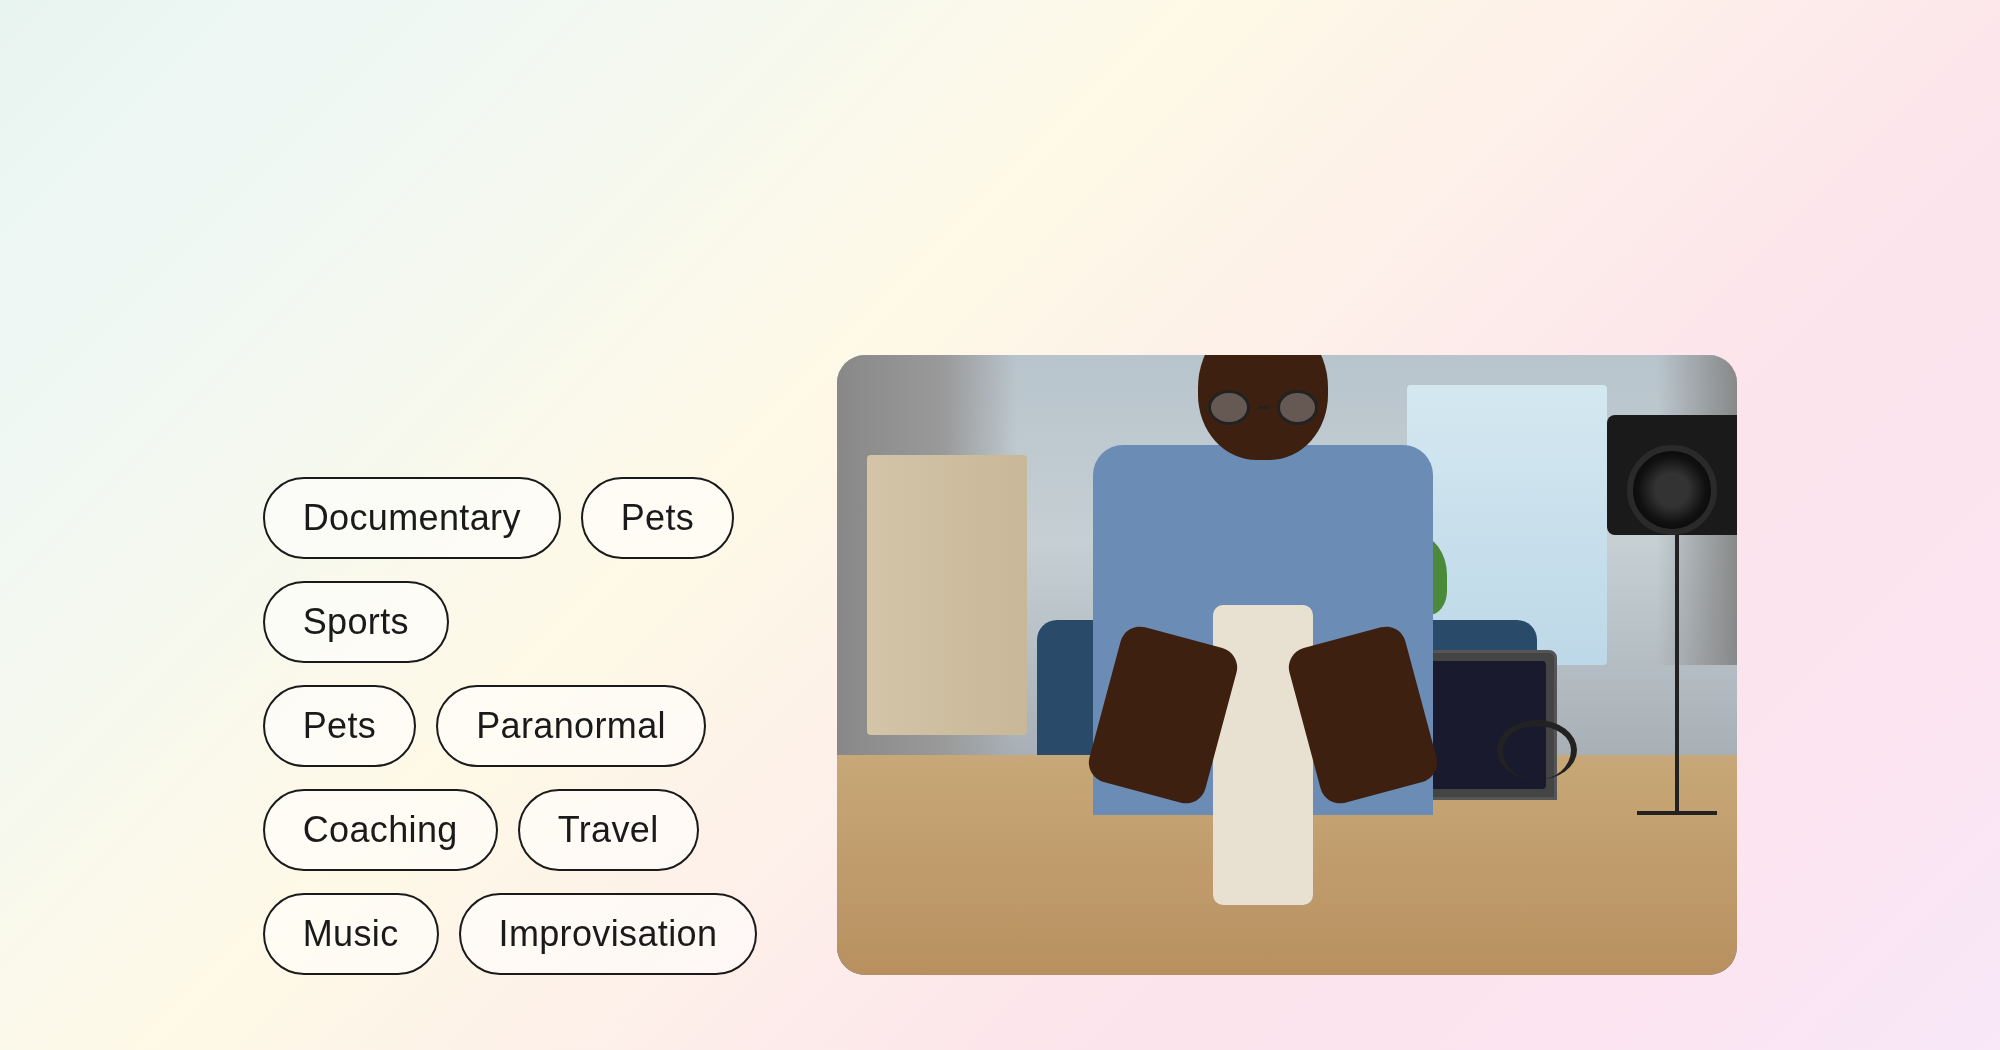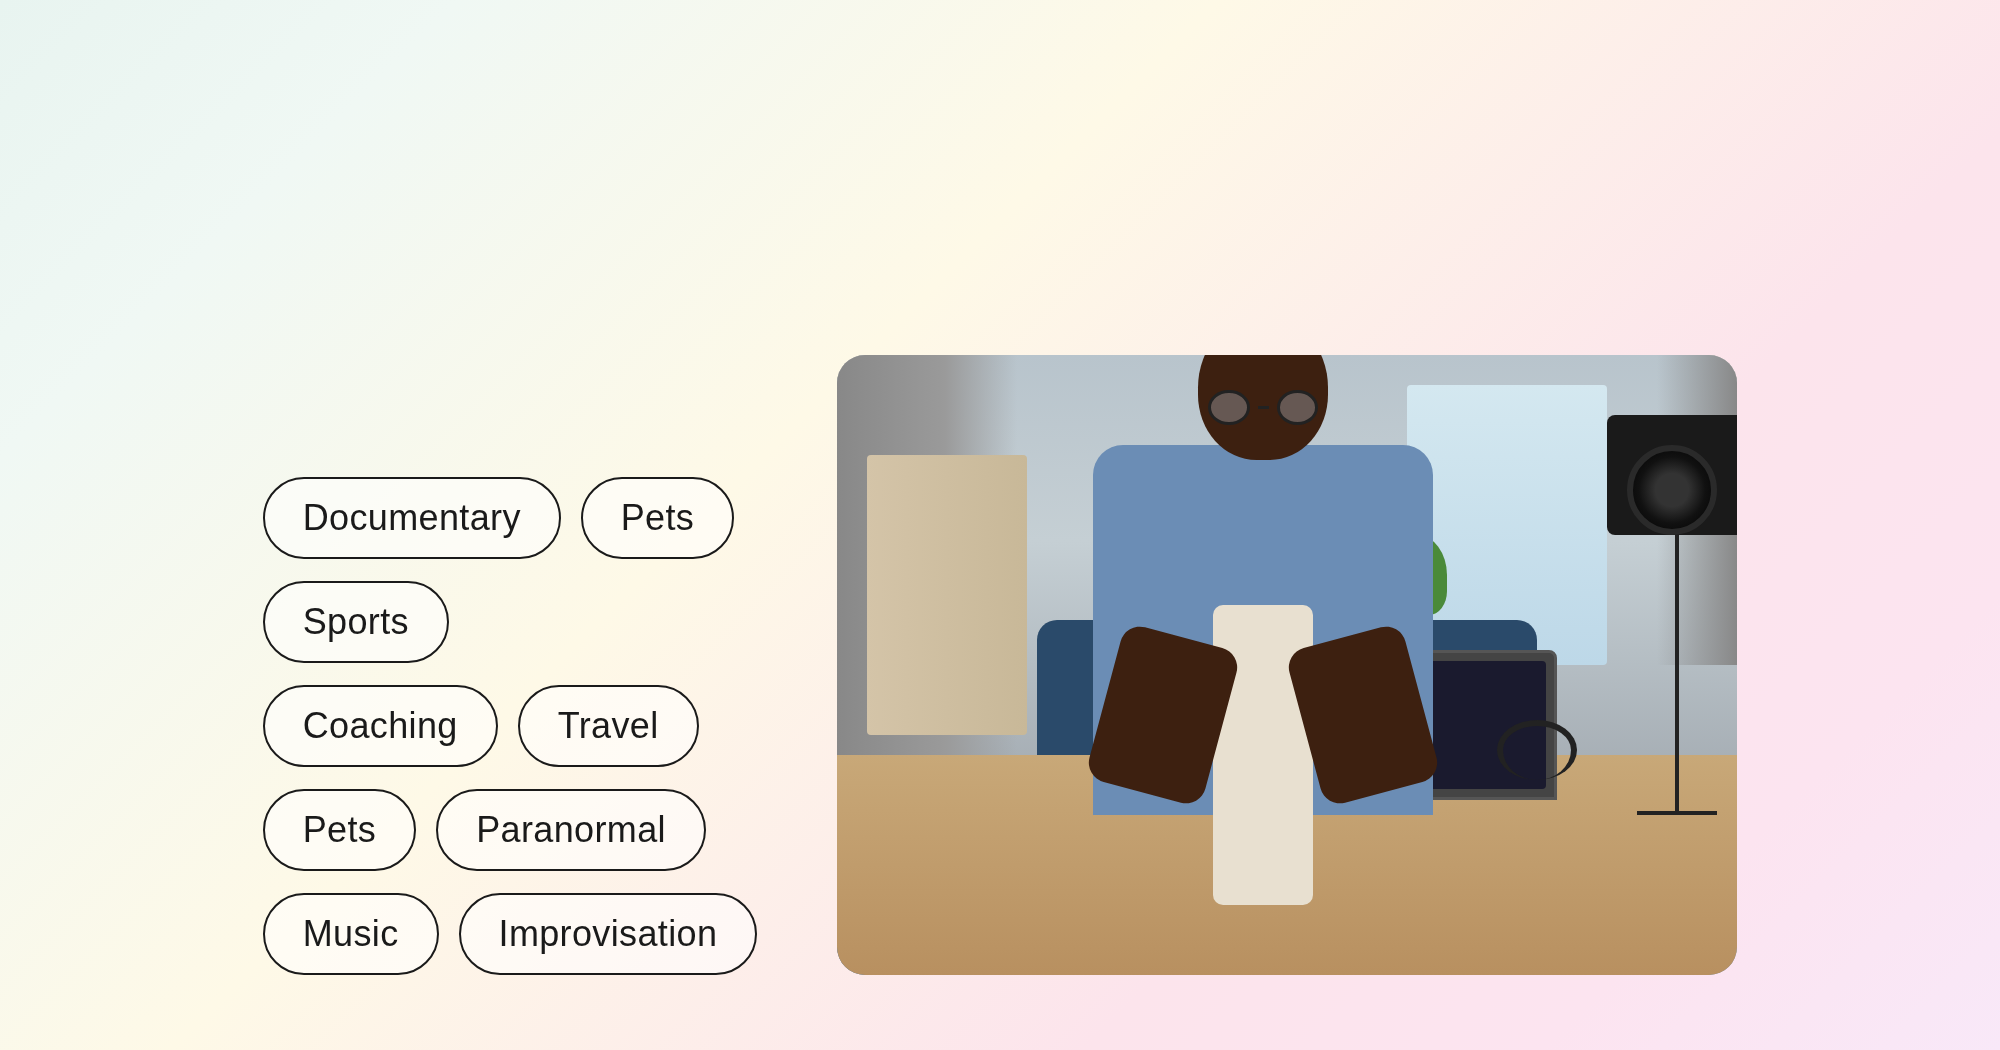--- a/index.html
+++ b/index.html
@@ -361,33 +361,33 @@
     </div>
 
     <div class="tag-row">
       <div class="tag-pill">
         <span>Sports</span>
       </div>
     </div>
 
     <div class="tag-row">
       <div class="tag-pill">
+        <span>Pets</span>
+      </div>
+      <div class="tag-pill">
+        <span>Paranormal</span>
+      </div>
+    </div>
+
+    <div class="tag-row">
+      <div class="tag-pill">
         <span>Coaching</span>
       </div>
       <div class="tag-pill">
         <span>Travel</span>
-      </div>
-    </div>
-
-    <div class="tag-row">
-      <div class="tag-pill">
-        <span>Pets</span>
-      </div>
-      <div class="tag-pill">
-        <span>Paranormal</span>
       </div>
     </div>
 
     <div class="tag-row">
       <div class="tag-pill">
         <span>Music</span>
       </div>
       <div class="tag-pill">
         <span>Improvisation</span>
       </div>

